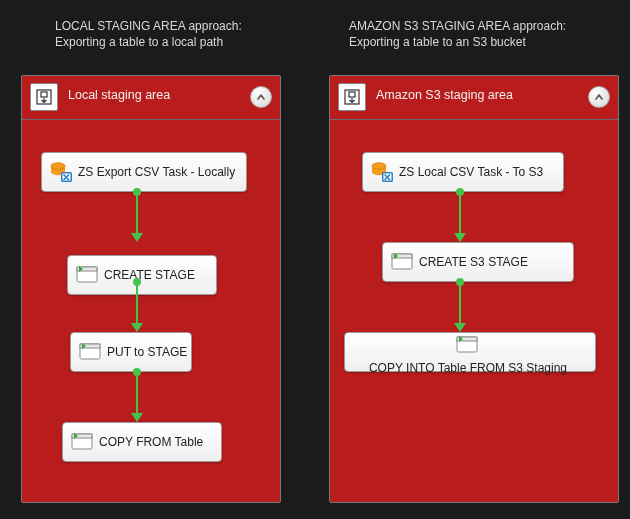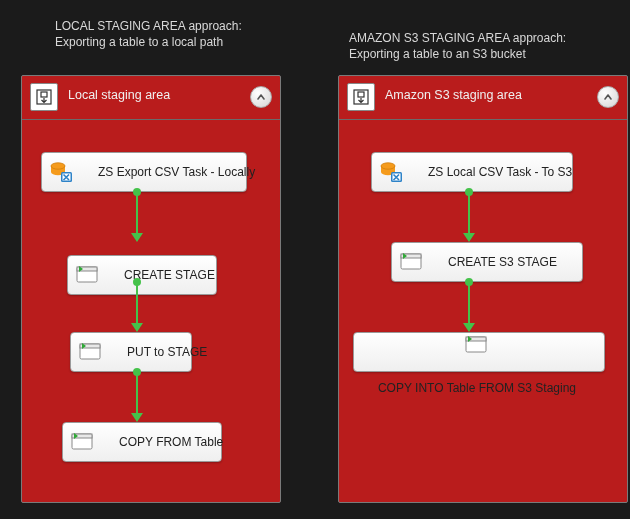--- a/index.html
+++ b/index.html
@@ -68,21 +68,21 @@
   .node {
     position: absolute;
     height: 40px;
     background: linear-gradient(#ffffff, #efefef);
     border: 1px solid #9a9a9a;
     border-radius: 4px;
     box-shadow: 0 1px 2px rgba(0,0,0,.25);
     display: flex;
     align-items: center;
     padding: 0 12px 0 8px;
-    gap: 24px;
+    gap: 4px;
   }
   .node .nlabel {
     font-size: 12px;
     color: #222;
     white-space: nowrap;
   }
   .node .nicon {
     width: 24px; height: 24px;
     position: relative;
     flex: 0 0 24px;
@@ -146,21 +146,21 @@
   </defs>
 </svg>
 
 <div class="canvas">
 
   <div class="col-header" style="left:55px; top:18px;">
     <div>LOCAL STAGING AREA approach:</div>
     <div>Exporting a table to a local path</div>
   </div>
 
-  <div class="col-header" style="left:349px; top:18px;margin-top:12px;">
+  <div class="col-header" style="left:349px; top:18px;">
     <div>AMAZON S3 STAGING AREA approach:</div>
     <div>Exporting a table to an S3 bucket</div>
   </div>
 
   <div class="panel" style="left:21px; top:75px; width:260px; height:428px;">
     <div class="panel-header">
       <div class="panel-icon">
         <svg viewBox="0 0 18 18">
             <use href="#ico-panel"></use>
           </svg>
@@ -216,21 +216,21 @@
       <div class="node" style="left:40px; top:302px; width:160px;">
         <span class="nicon"><svg viewBox="0 0 24 24">
               <use href="#ico-sql-task"></use>
             </svg></span>
         <span class="nlabel">COPY FROM Table</span>
       </div>
 
     </div>
   </div>
 
-  <div class="panel" style="left:338px; top:75px; width:290px; height:428px;">
+  <div class="panel" style="left:329px; top:75px; width:290px; height:428px;">
     <div class="panel-header">
       <div class="panel-icon">
         <svg viewBox="0 0 18 18">
             <use href="#ico-panel"></use>
           </svg>
       </div>
       <div class="panel-title">Amazon S3 staging area</div>
       <div class="collapse-btn">
         <svg viewBox="0 0 10 10">
             <use href="#ico-chevron-up"></use>

